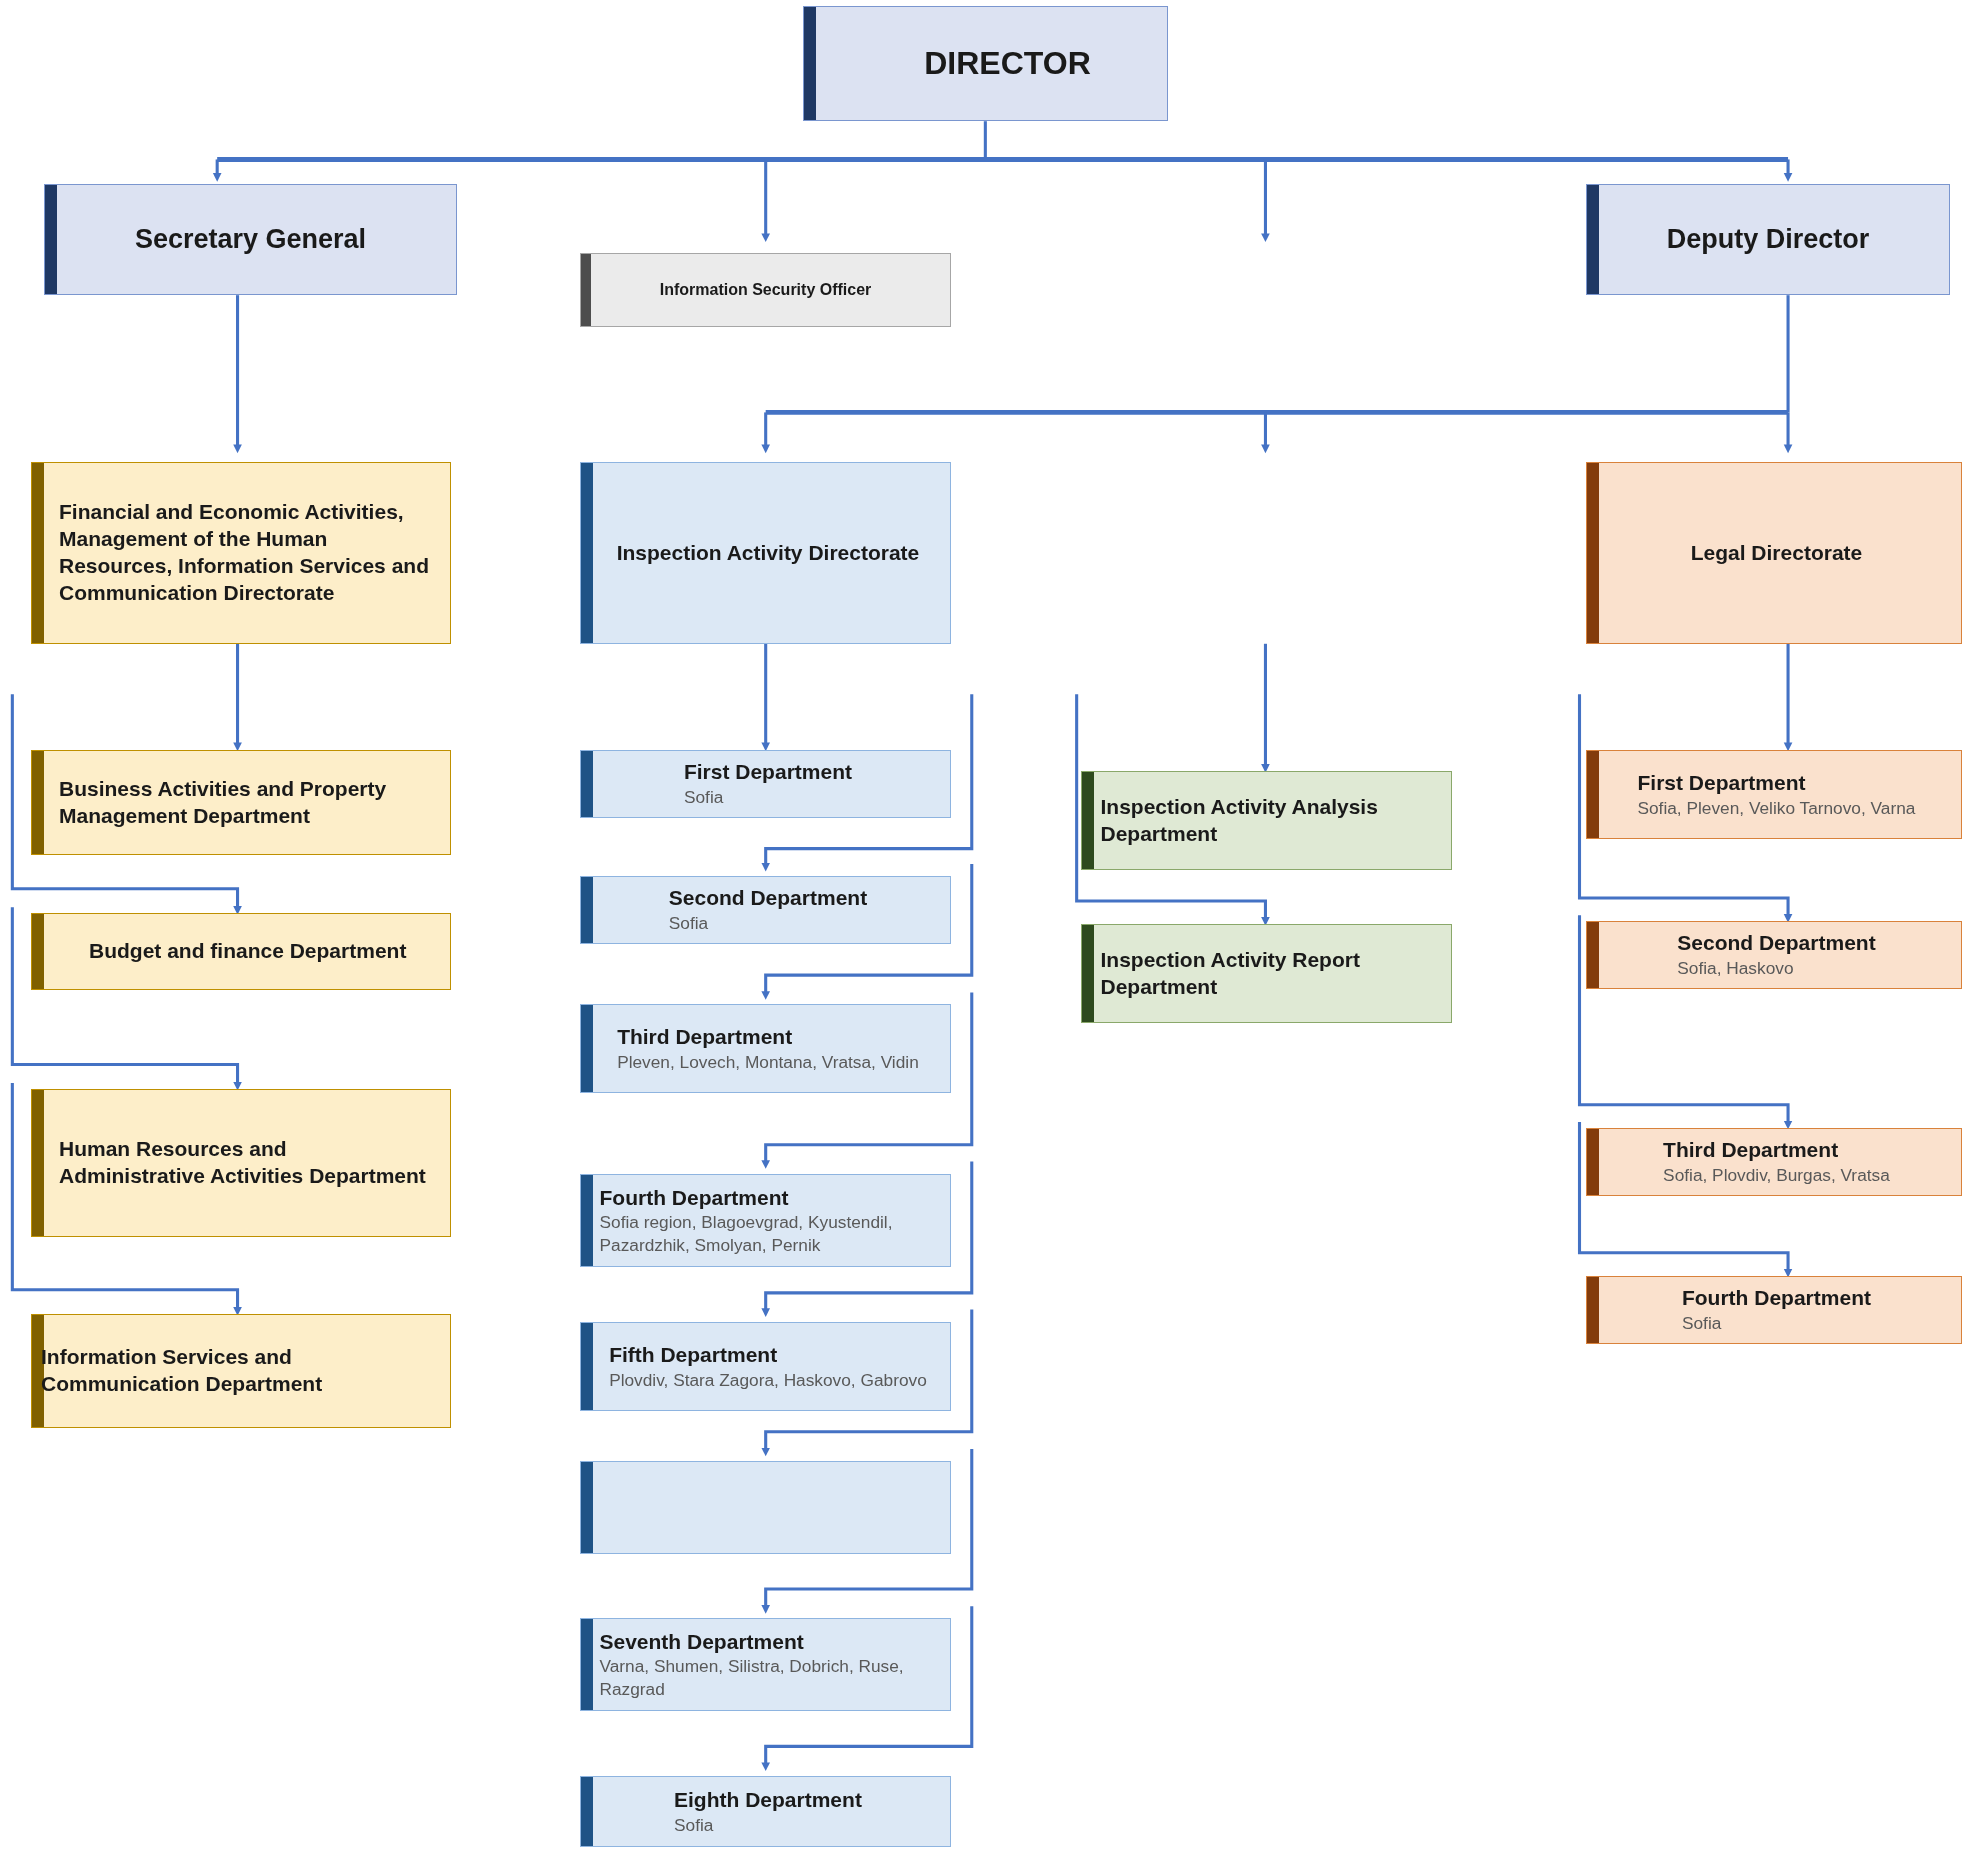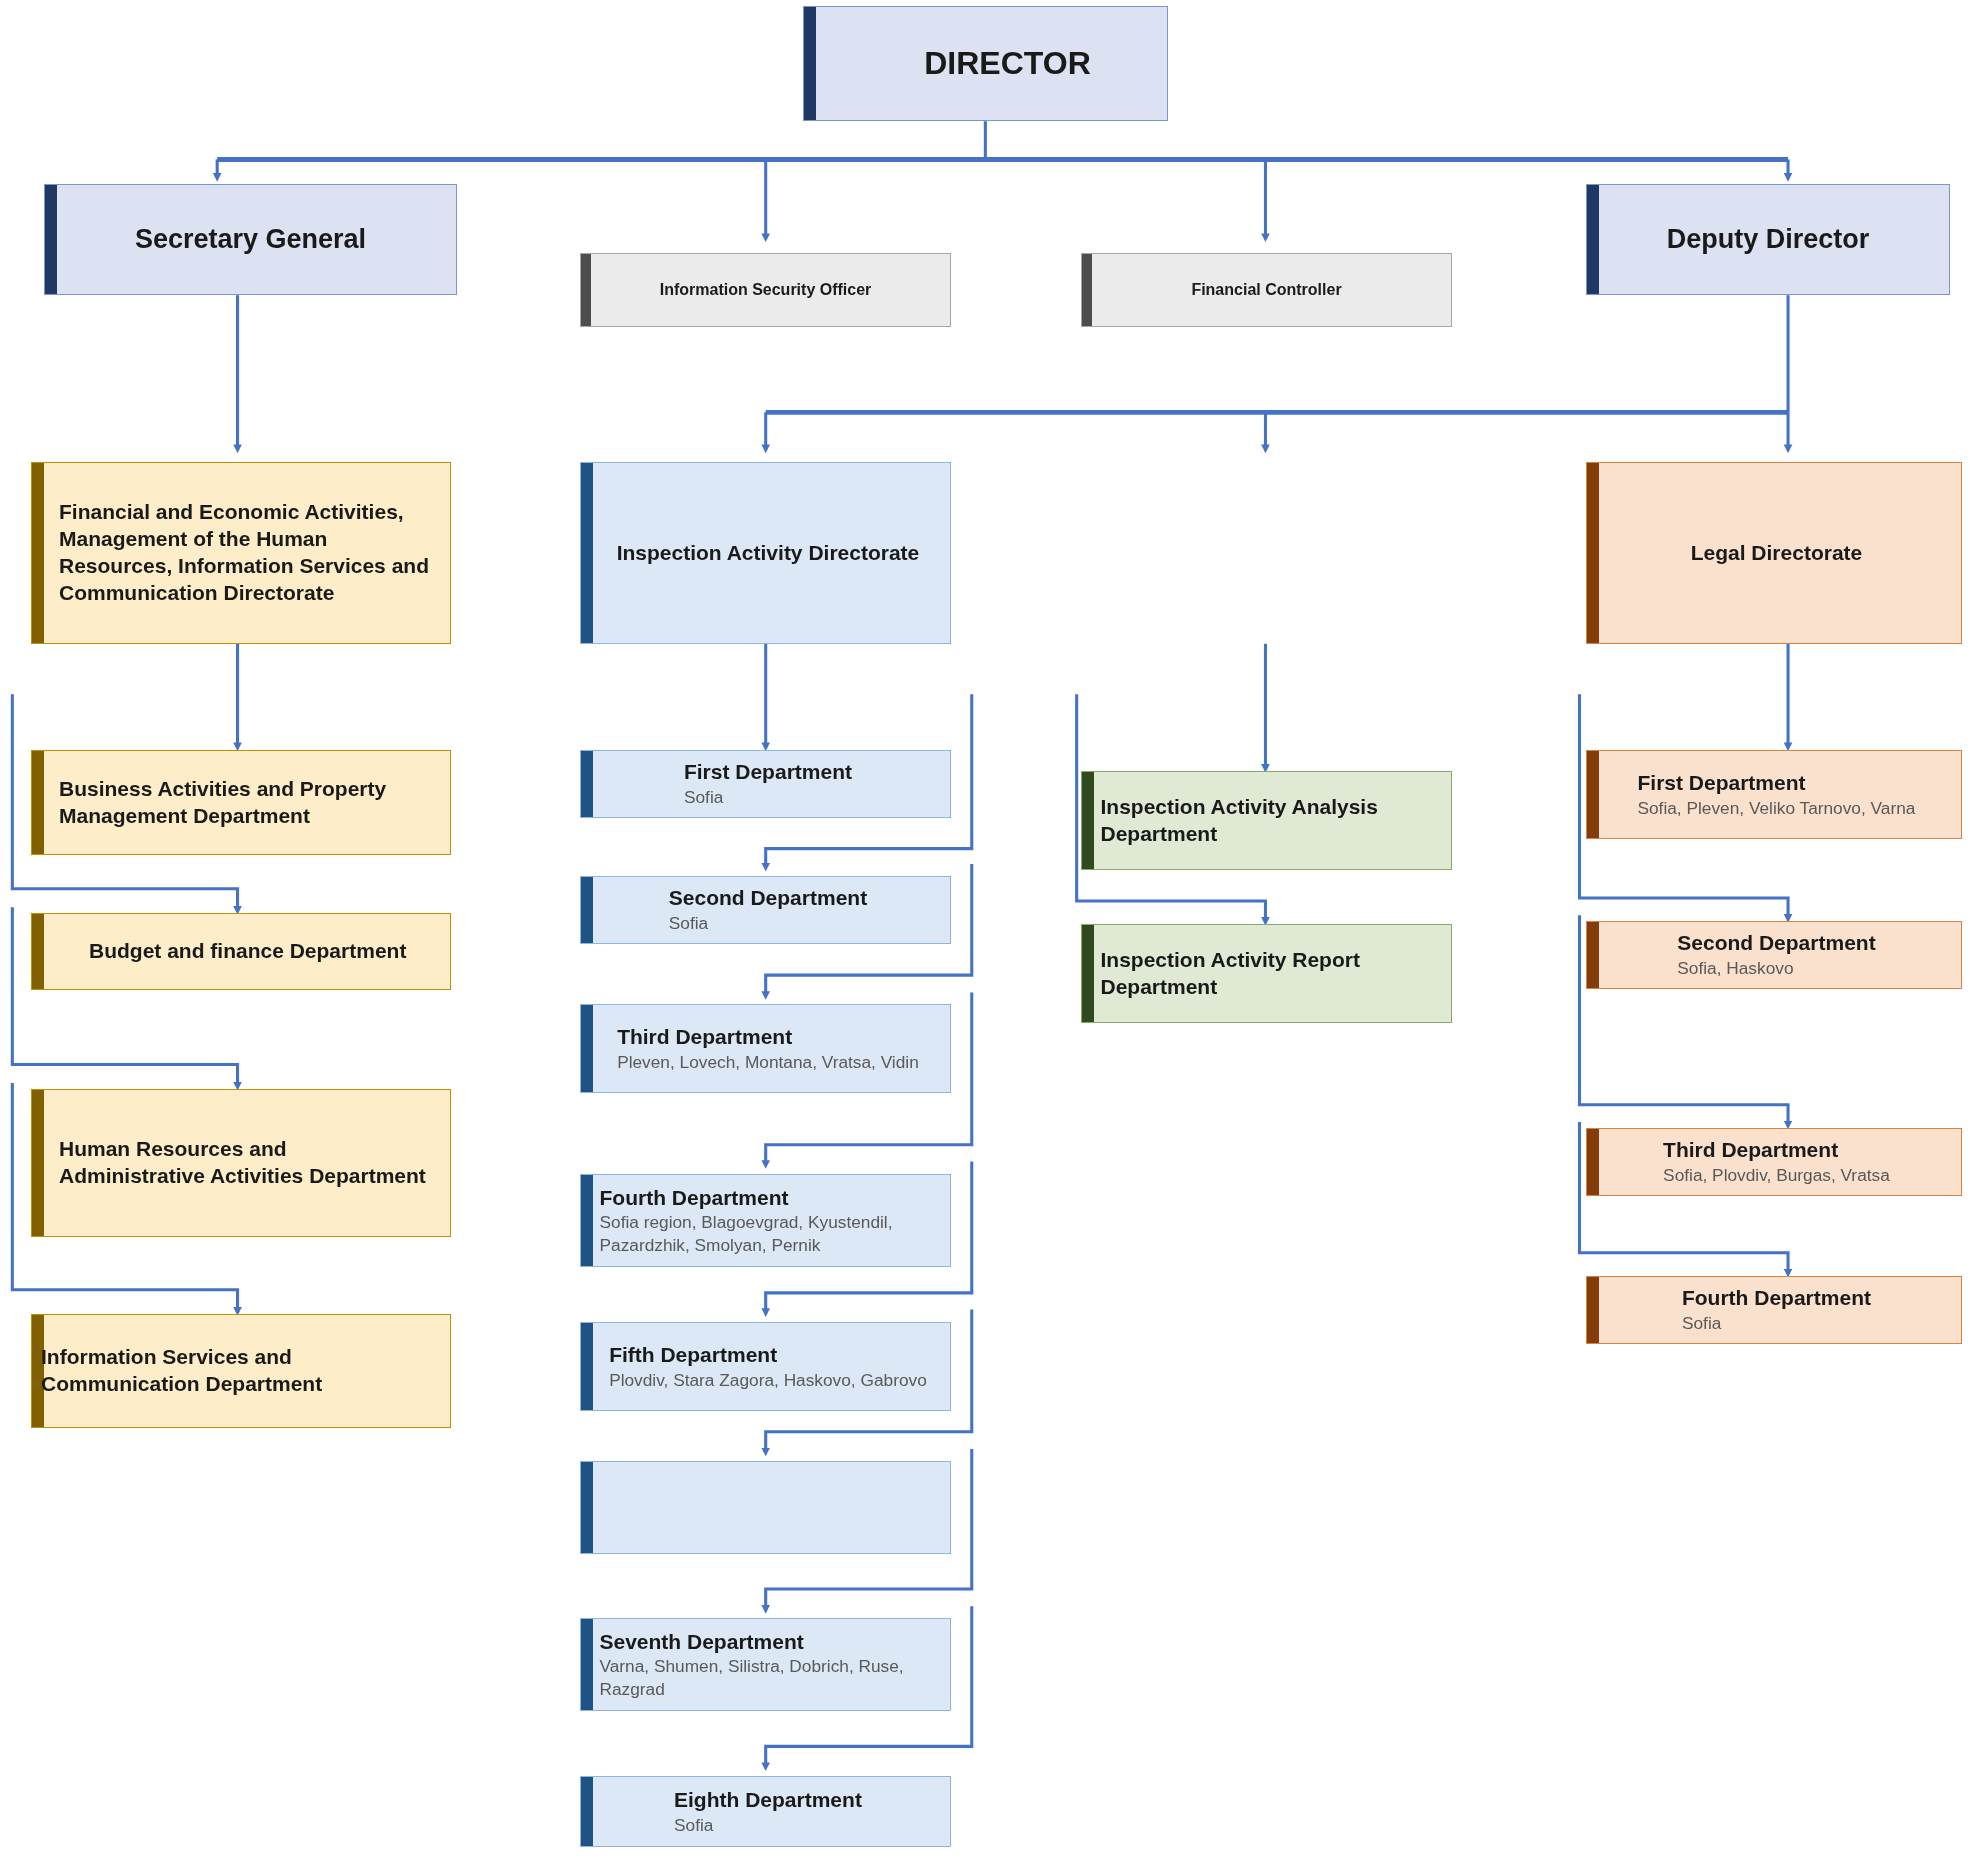--- a/index.html
+++ b/index.html
@@ -109,24 +109,20 @@
   <div class="node blu center" style="left:1586px;top:184px;width:364px;height:111px;">
     <span class="accent"></span>
     <span class="txt title" style="font-size:27px;">Deputy Director</span>
   </div>
 
   <div class="node gry center" style="left:580px;top:253px;width:371px;height:74px;">
     <span class="accent" style="width:10px;"></span>
     <span class="txt title s32">Information Security Officer</span>
   </div>
 
-  <div class="node gry center" style="left:1081px;top:253px;width:371px;height:74px;">
-    <span class="accent" style="width:10px;"></span>
-    <span class="txt title s32">Financial Controller</span>
-  </div>
 
   <div class="node yel left pad" style="left:31px;top:462px;width:420px;height:182px;">
     <span class="accent"></span>
     <span class="txt title s34">Financial and Economic Activities, Management of the Human Resources, Information Services and Communication Directorate</span>
   </div>
 
   <div class="node yel left pad" style="left:31px;top:750px;width:420px;height:105px;">
     <span class="accent"></span>
     <span class="txt title s34">Business Activities and Property Management Department</span>
   </div>

